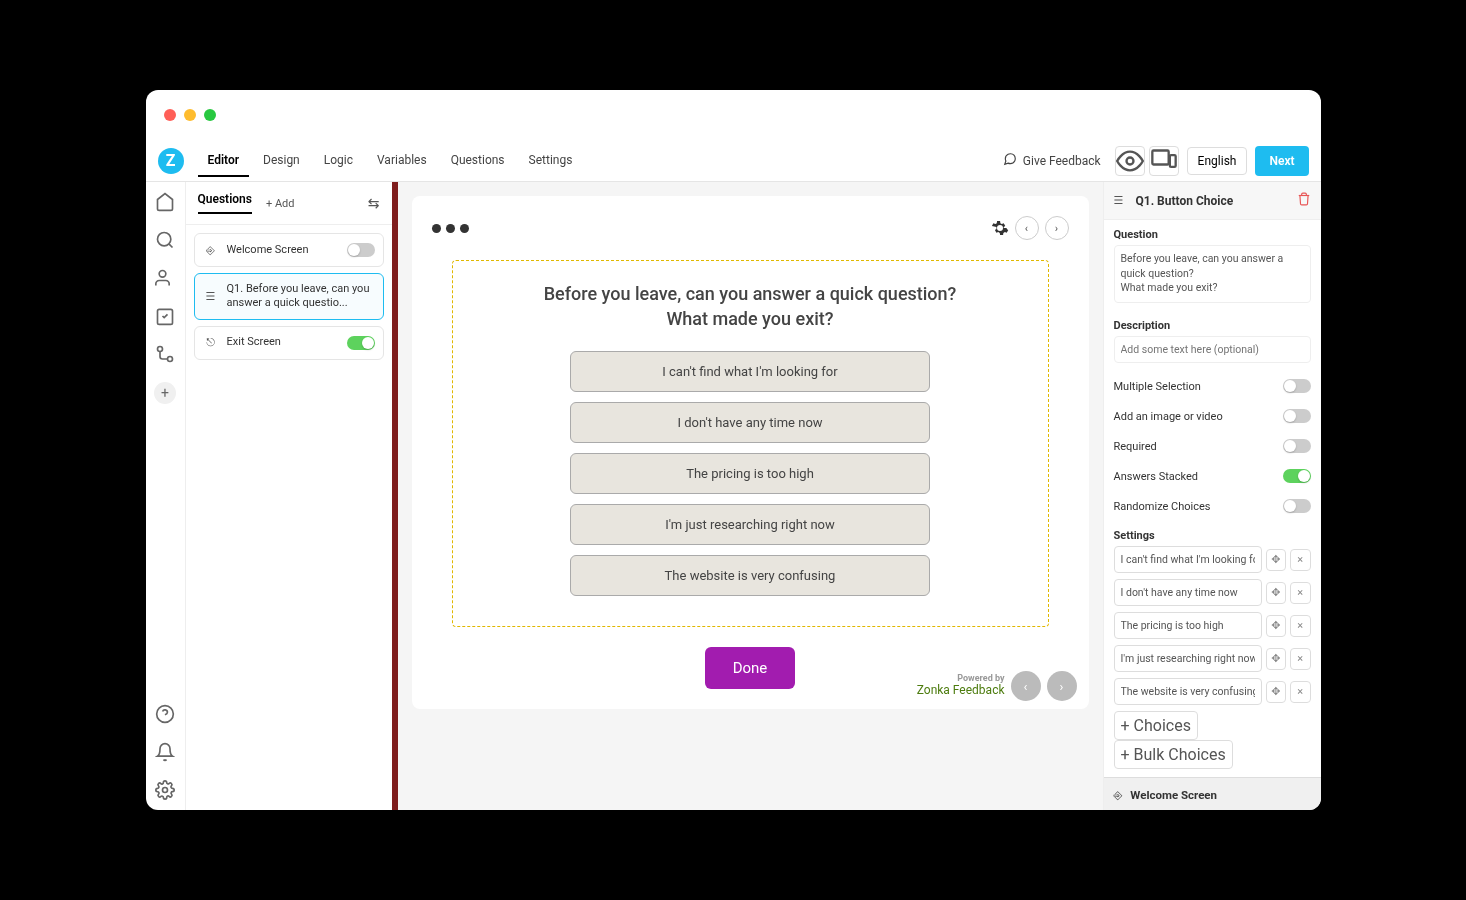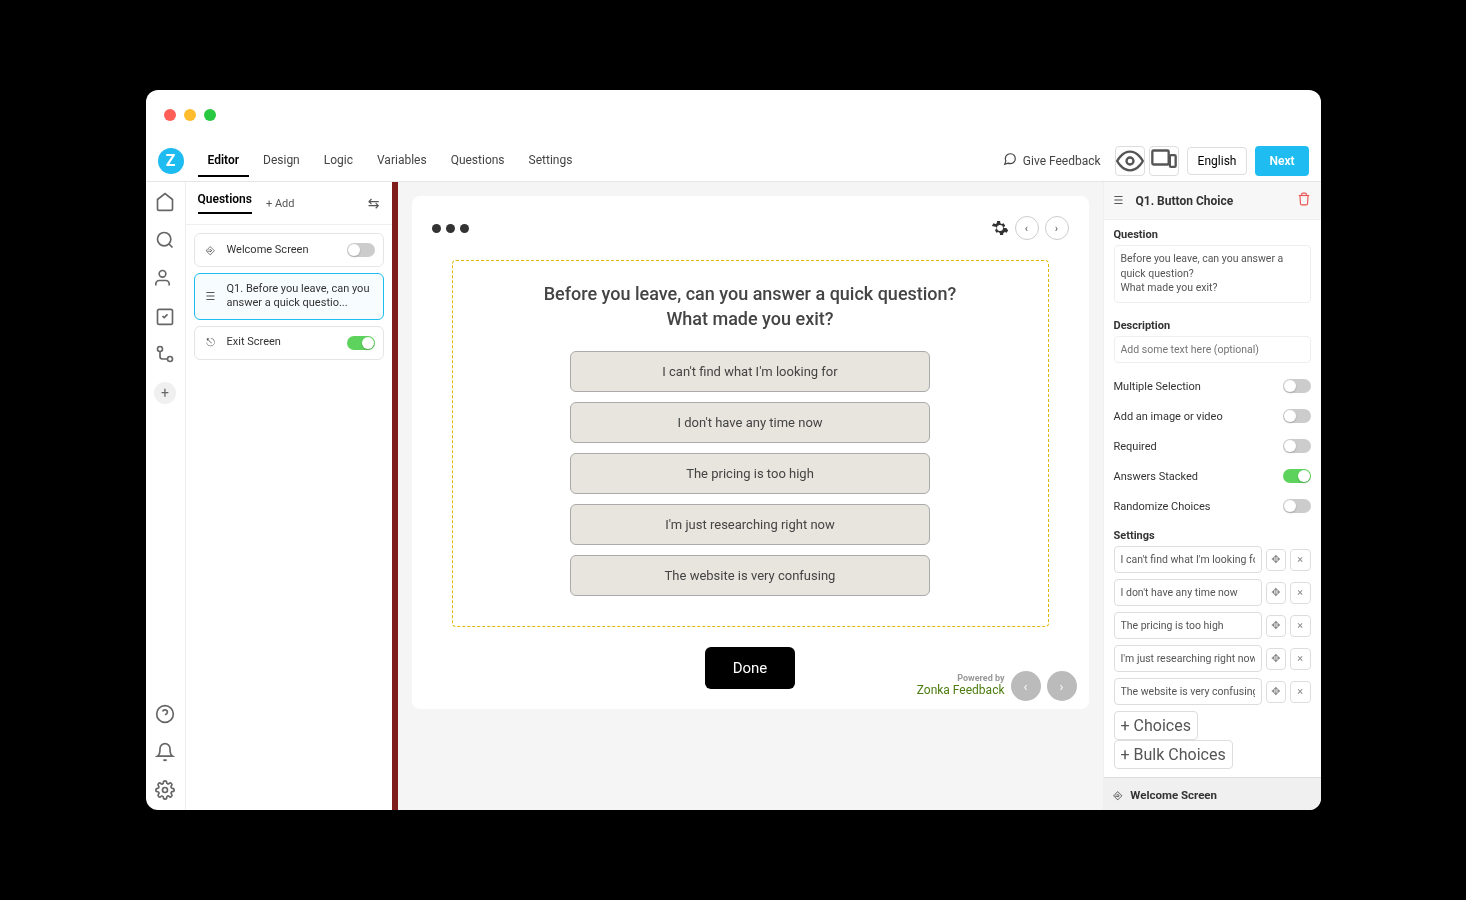--- a/index.html
+++ b/index.html
@@ -41,21 +41,21 @@
 .stage { background: #fff; border-radius: 8px; min-height: 470px; position: relative; padding: 20px; }
 .stagehead { display: flex; align-items: center; margin-bottom: 20px; }
 .sdots { display: flex; gap: 5px; }
 .sdot { width: 9px; height: 9px; background: #333; border-radius: 50%; }
 .stage-right { margin-left: auto; display: flex; gap: 6px; align-items: center; }
 .circbtn { width: 24px; height: 24px; border: 1px solid #ccc; border-radius: 50%; display: flex; align-items: center; justify-content: center; cursor: pointer; font-size: 11px; color: #555; background:#fff; }
 .qcontainer { border: 1px dashed #e0b800; border-radius: 4px; padding: 20px 80px 30px; margin: 0 20px; }
 .qtitle { text-align: center; font-size: 18px; color: #444; font-weight: 500; margin-bottom: 20px; line-height: 1.4; }
 .choices { display: flex; flex-direction: column; gap: 10px; max-width: 360px; margin: 0 auto; }
 .choice { background: #e8e5de; border: 1px solid #aaa; border-radius: 6px; padding: 12px; text-align: center; font-size: 13px; color: #444; cursor: pointer; }
-.donebtn { display: block; margin: 20px auto 0; background: #000000; color: #fff; border: none; border-radius: 6px; padding: 12px 28px; font-size: 15px; cursor: pointer; }
+.donebtn { display: block; margin: 20px auto 0; background: #a21caf; color: #fff; border: none; border-radius: 6px; padding: 12px 28px; font-size: 15px; cursor: pointer; }
 .powered { position: absolute; right: 84px; bottom: 12px; text-align: right; font-size: 10px; color: #999; }
 .powered .pb { display:block; font-size:9px;font-weight:bold; }
 .powered .pn { font-size: 12px; color: #4d7c0f; }
 .navcirc { position: absolute; bottom: 8px; display: flex; gap: 6px; }
 .navcirc.right { right: 12px; }
 .ncbtn { width: 30px; height: 30px; border-radius: 50%; background: #bbb; color: #fff; display: flex; align-items: center; justify-content: center; cursor: pointer; font-size: 13px; }
 .rightpanel { width: 218px; border-left: 1px solid #eee; overflow-y: auto; font-size: 11px; color: #333; }
 .rhead { display: flex; align-items: center; padding: 10px; background: #f7f7f7; border-bottom: 1px solid #eee; }
 .rhead .ic { width: 16px; margin-right: 6px; color:#555; }
 .rhead .t { font-weight: 700; font-size: 12px; flex: 1; }

